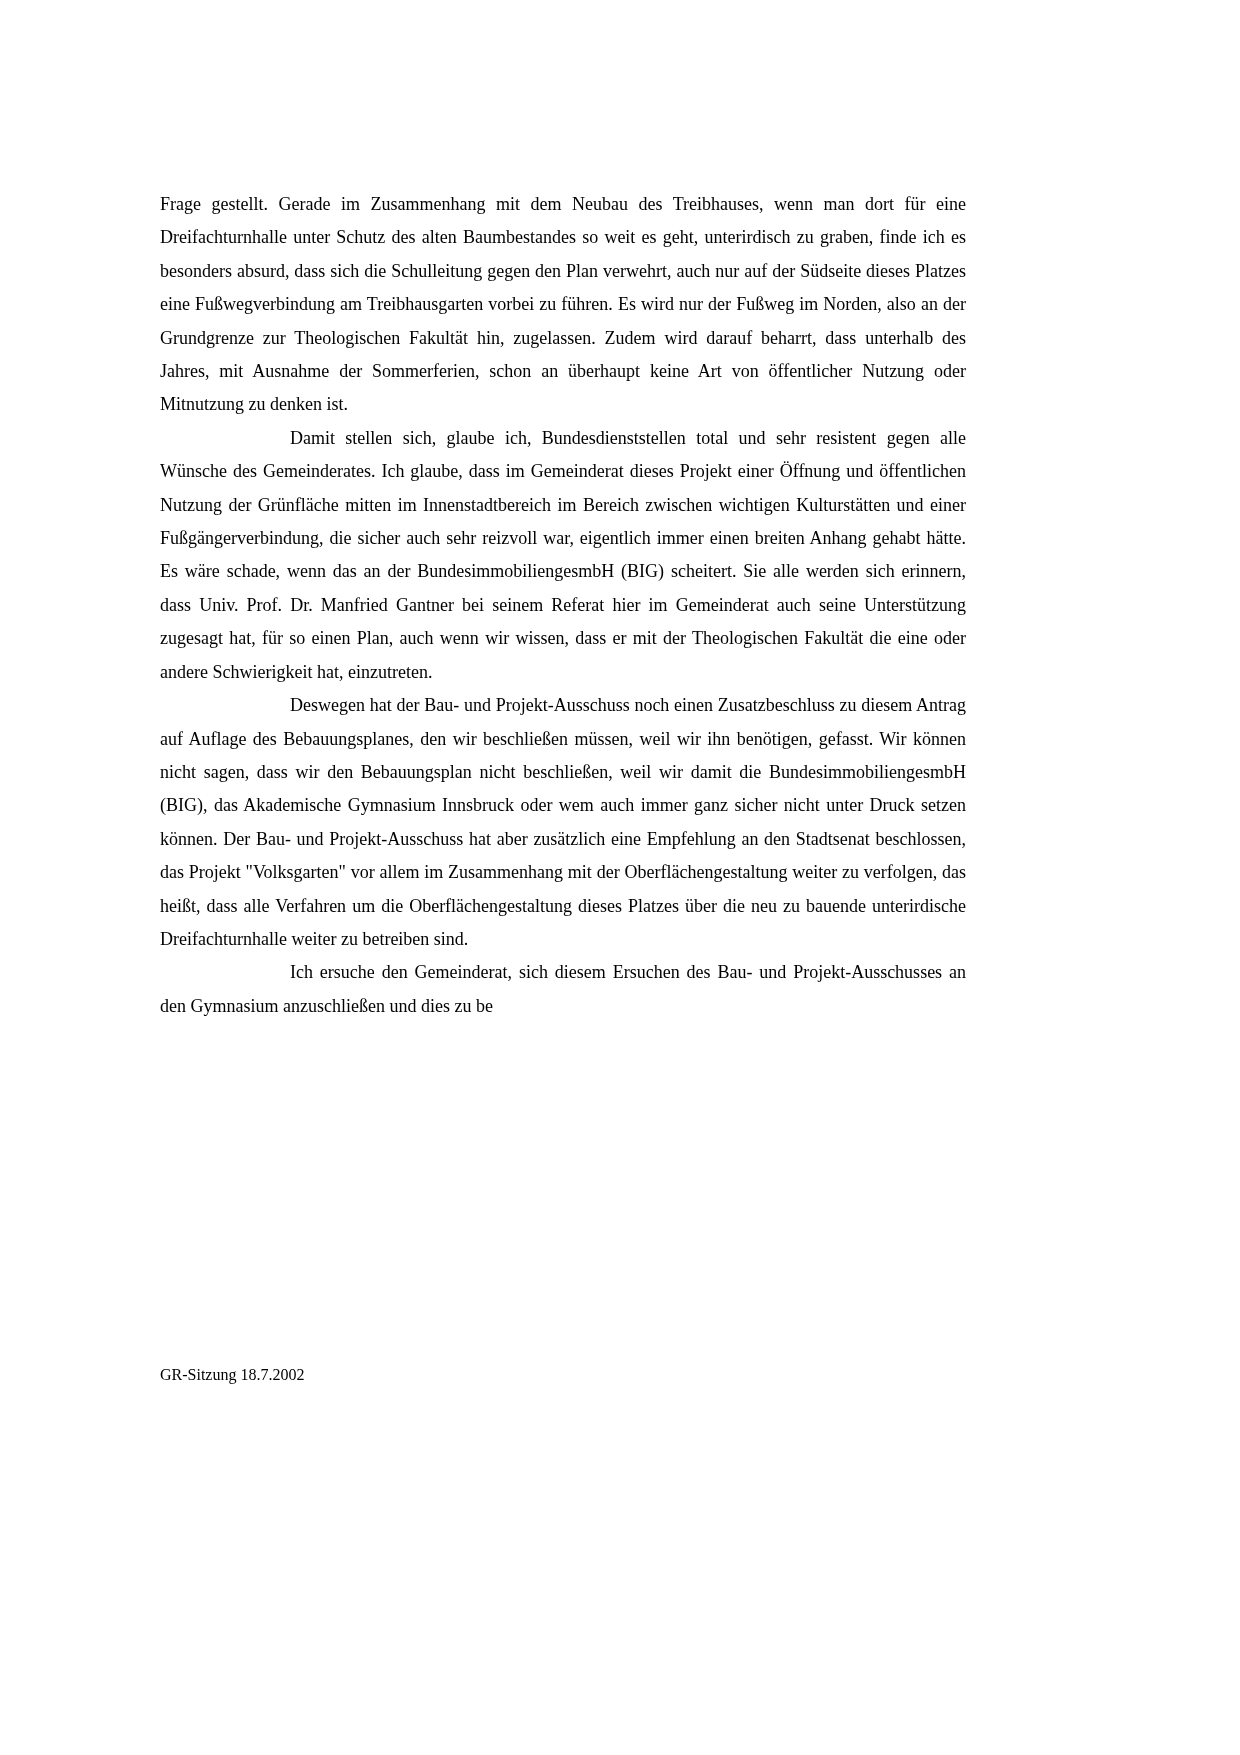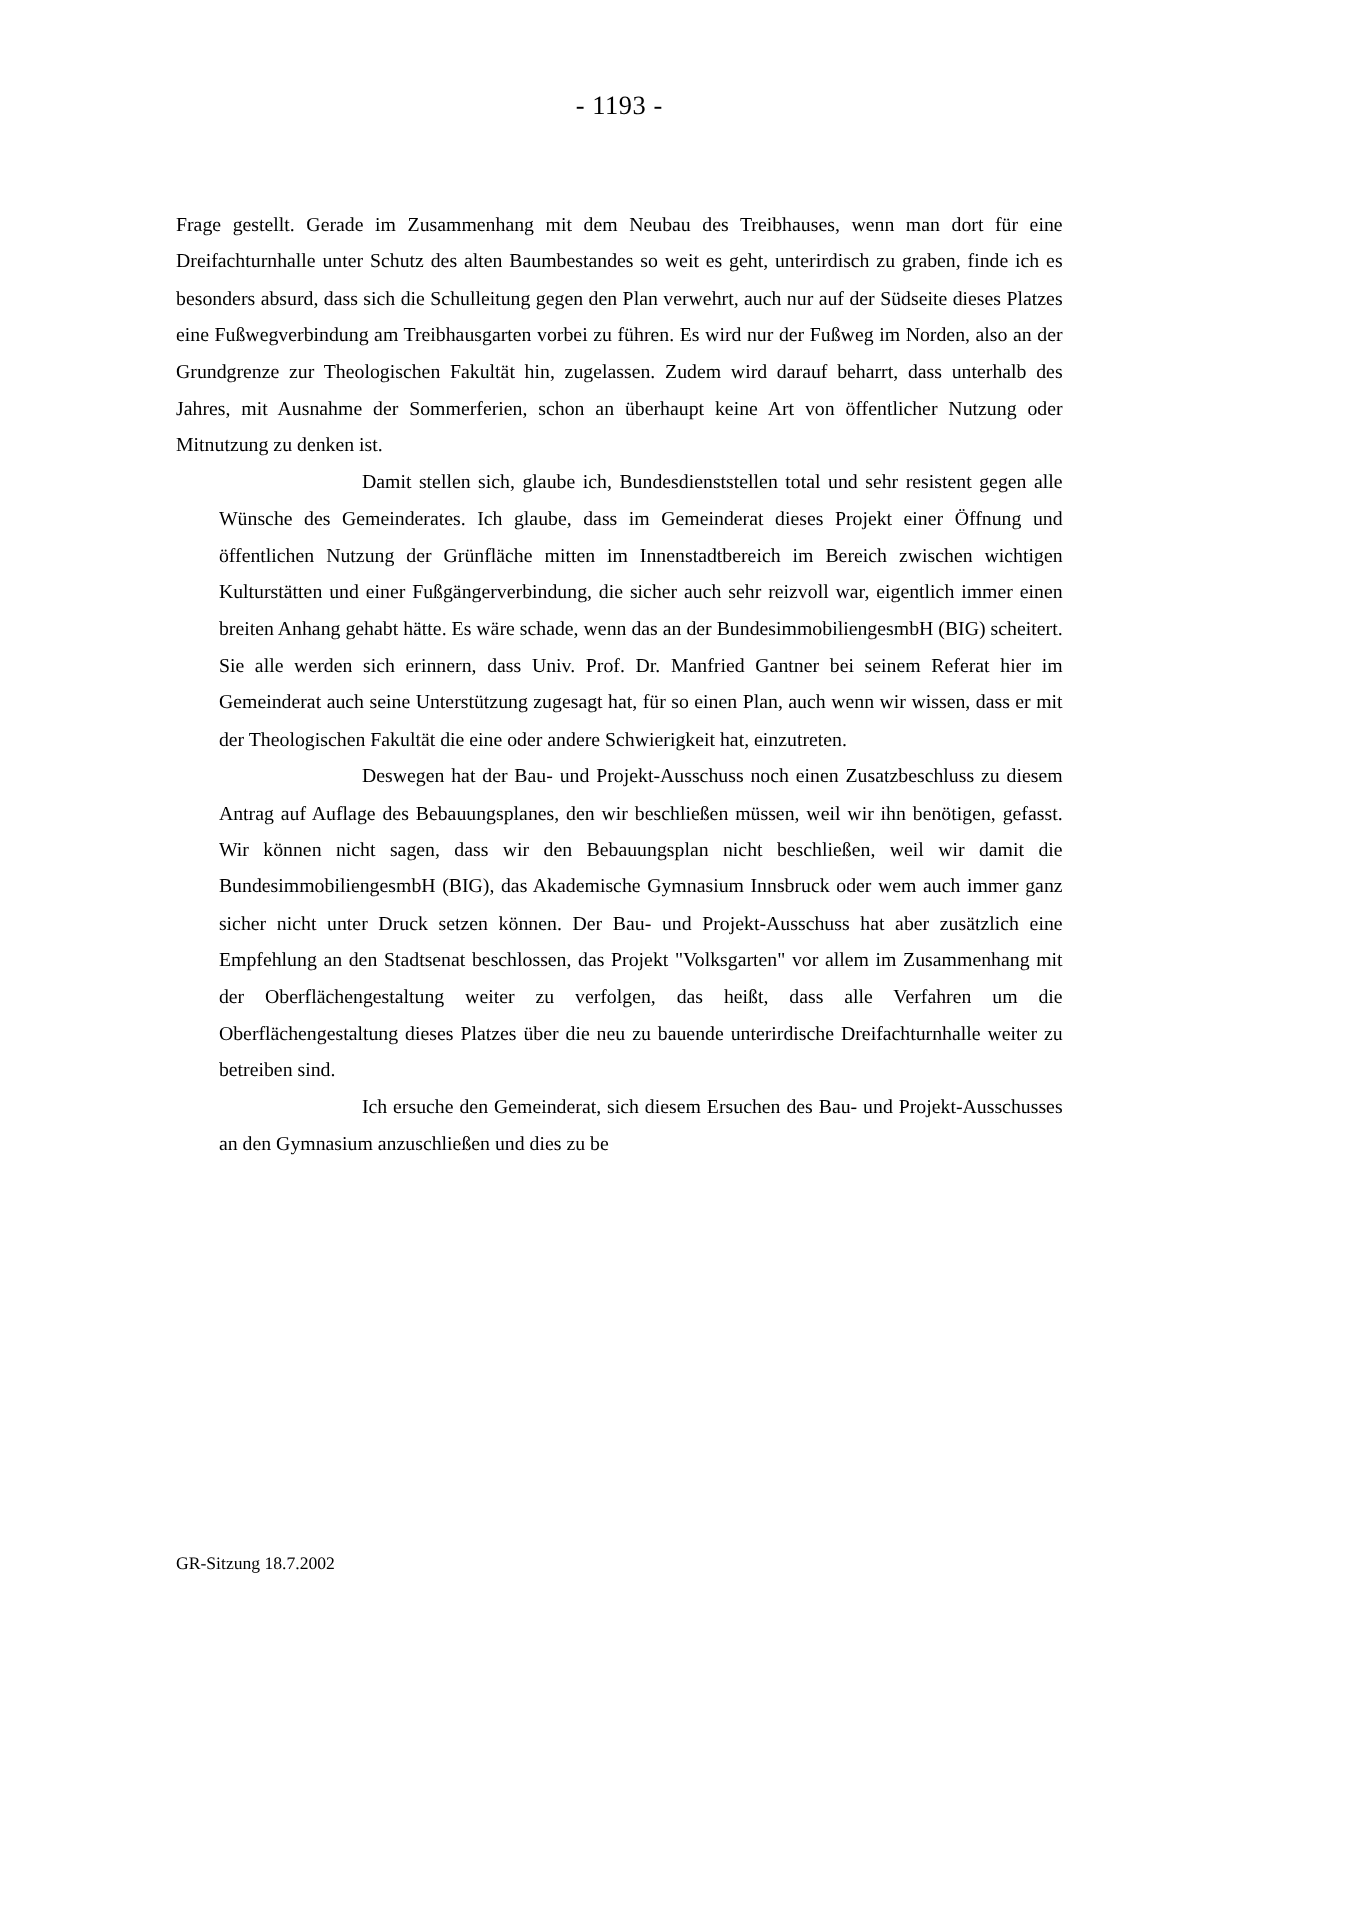--- a/index.html
+++ b/index.html
@@ -35,35 +35,33 @@
     text-align: justify;
     hyphens: auto;
     -webkit-hyphens: auto;
   }
   .body-text p {
     margin: 0;
     padding: 0;
   }
   .body-text p.indent {
     text-indent: 130px;
-    margin-left: 39px;
   }
   .page-footer {
     position: absolute;
-    top: 1413px;
+    top: 1366px;
     left: 160px;
     font-size: 16px;
   }
 </style>
 </head>
 <body>
 
 <div class="page">
 
-  <div class="page-number">- 1193 -</div>
 
   <div class="body-text">
     <p class="para no-indent">Frage gestellt. Gerade im Zusammenhang mit dem Neubau des Treibhauses, wenn man dort für eine Dreifachturnhalle unter Schutz des alten Baumbestandes so weit es geht, unterirdisch zu graben, finde ich es besonders absurd, dass sich die Schulleitung gegen den Plan verwehrt, auch nur auf der Südseite dieses Platzes eine Fußwegverbindung am Treibhausgarten vorbei zu führen. Es wird nur der Fußweg im Norden, also an der Grundgrenze zur Theologischen Fakultät hin, zugelassen. Zudem wird darauf beharrt, dass unterhalb des Jahres, mit Ausnahme der Sommerferien, schon an überhaupt keine Art von öffentlicher Nutzung oder Mitnutzung zu denken ist.</p>
     <p class="para indent">Damit stellen sich, glaube ich, Bundesdienststellen total und sehr resistent gegen alle Wünsche des Gemeinderates. Ich glaube, dass im Gemeinderat dieses Projekt einer Öffnung und öffentlichen Nutzung der Grünfläche mitten im Innenstadtbereich im Bereich zwischen wichtigen Kulturstätten und einer Fußgängerverbindung, die sicher auch sehr reizvoll war, eigentlich immer einen breiten Anhang gehabt hätte. Es wäre schade, wenn das an der BundesimmobiliengesmbH (BIG) scheitert. Sie alle werden sich erinnern, dass Univ. Prof. Dr. Manfried Gantner bei seinem Referat hier im Gemeinderat auch seine Unterstützung zugesagt hat, für so einen Plan, auch wenn wir wissen, dass er mit der Theologischen Fakultät die eine oder andere Schwierigkeit hat, einzutreten.</p>
     <p class="para indent">Deswegen hat der Bau- und Projekt-Ausschuss noch einen Zusatzbeschluss zu diesem Antrag auf Auflage des Bebauungsplanes, den wir beschließen müssen, weil wir ihn benötigen, gefasst. Wir können nicht sagen, dass wir den Bebauungsplan nicht beschließen, weil wir damit die BundesimmobiliengesmbH (BIG), das Akademische Gymnasium Innsbruck oder wem auch immer ganz sicher nicht unter Druck setzen können. Der Bau- und Projekt-Ausschuss hat aber zusätzlich eine Empfehlung an den Stadtsenat beschlossen, das Projekt "Volksgarten" vor allem im Zusammenhang mit der Oberflächengestaltung weiter zu verfolgen, das heißt, dass alle Verfahren um die Oberflächengestaltung dieses Platzes über die neu zu bauende unterirdische Dreifachturnhalle weiter zu betreiben sind.</p>
     <p class="para indent">Ich ersuche den Gemeinderat, sich diesem Ersuchen des Bau- und Projekt-Ausschusses an den Gymnasium anzuschließen und dies zu be</p>
   </div>
 
   <div class="page-footer">GR-Sitzung 18.7.2002</div>
 

